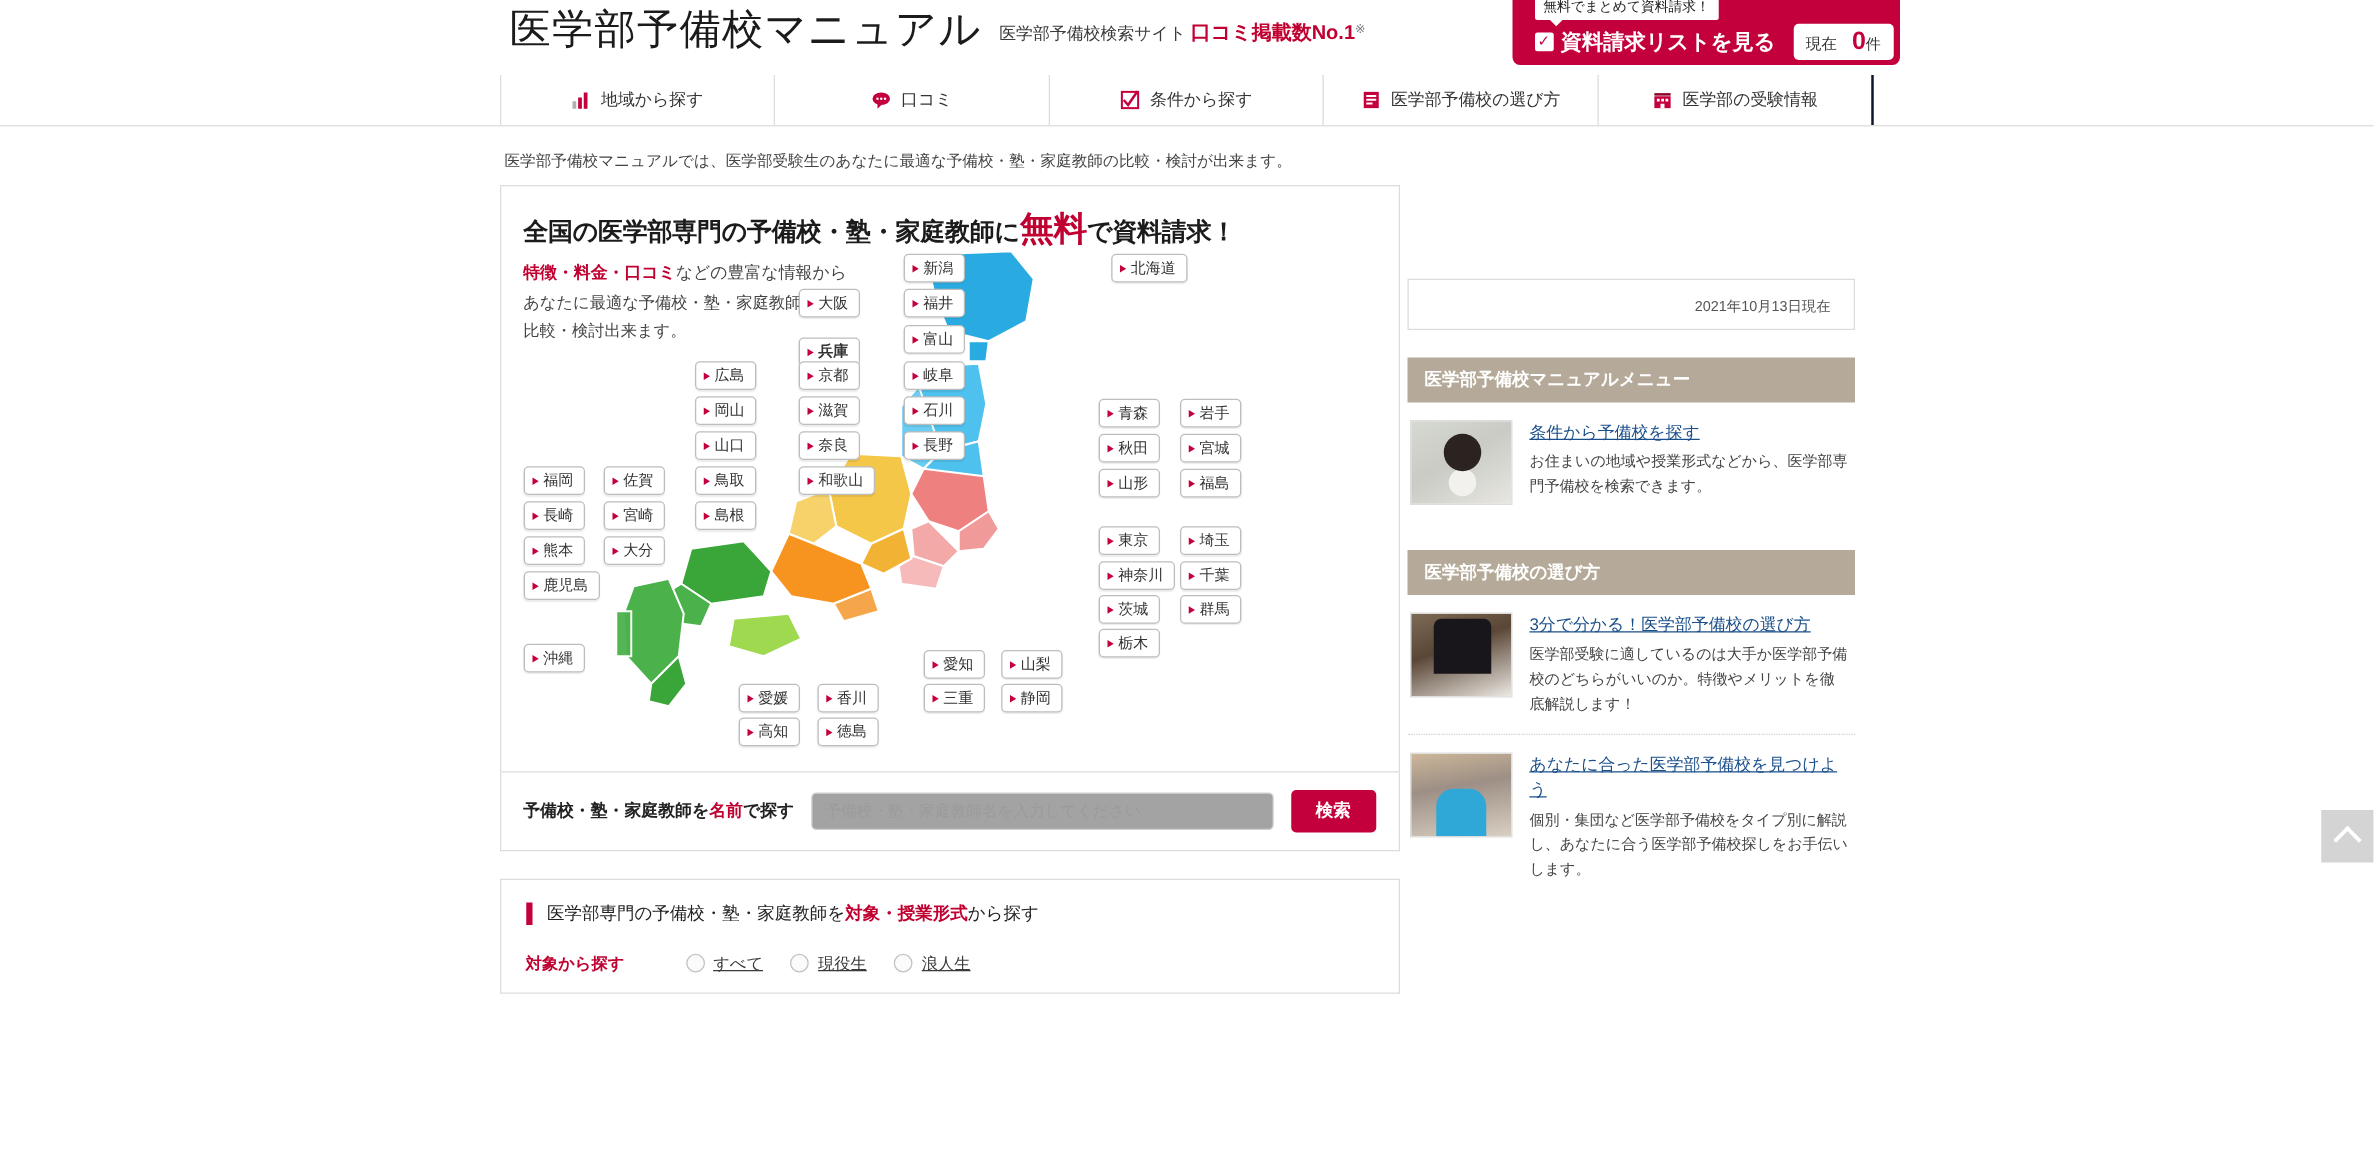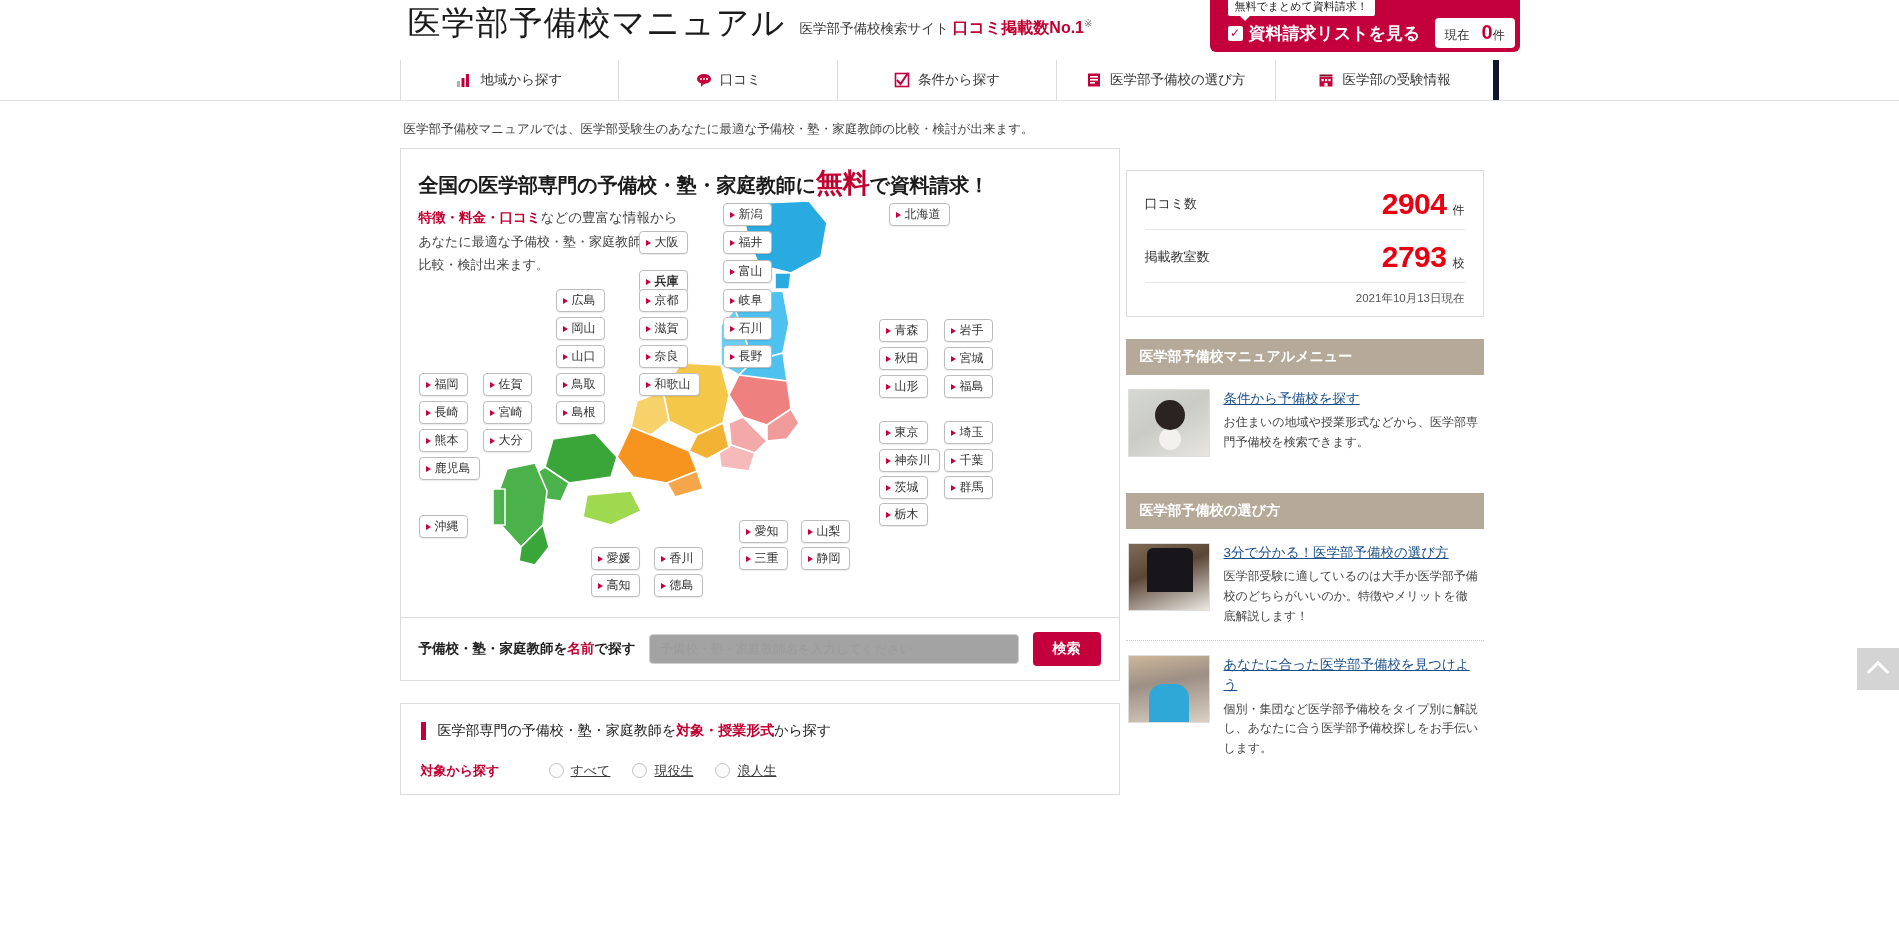--- a/index.html
+++ b/index.html
@@ -154,21 +154,21 @@
     display: flex;
     align-items: center;
     justify-content: center;
     gap: 8px;
     font-size: 13.5px;
     color: #333;
     border-left: 1px solid #dcdcdc;
     cursor: pointer;
     box-sizing: border-box;
   }
-  .nav-item:last-child { border-right: 6px solid #0f172a; }
+  .nav-item:last-child { border-right: 2px solid #0f172a; }
   .nav-ico { display: inline-flex; width: 16px; height: 16px; }
 
   
   .page {
     width: 1100px;
     margin: 0 auto;
     padding-top: 12px;
     display: block;
   }
   .lead {
@@ -700,36 +700,20 @@
                   <span class="radio-dot"></span>
                   <span class="radio-text">浪人生</span>
                 </label>
               </div>
           </div>
         </div>
       </div>
 
       <div class="col-side">
         <div class="stats">
-          <div id="stat-rows">
-              <div class="stat-row">
-                <span class="stat-label">口コミ数</span>
-                <span class="stat-val">
-                  <span class="stat-num">2904</span>
-                  <span class="stat-unit">件</span>
-                </span>
-              </div>
-              <div class="stat-row">
-                <span class="stat-label">掲載教室数</span>
-                <span class="stat-val">
-                  <span class="stat-num">2793</span>
-                  <span class="stat-unit">校</span>
-                </span>
-              </div>
-            </div>
           <div class="stat-asof">2021年10月13日現在</div>
         </div>
         <div id="side-sections">
             <div class="side-head">医学部予備校マニュアルメニュー</div>
             <div class="side-card">
               <div class="thumb t1"></div>
               <div class="side-text">
                 <span class="side-link">条件から予備校を探す</span>
                 <div class="side-desc">お住まいの地域や授業形式などから、医学部専門予備校を検索できます。</div>
               </div>

